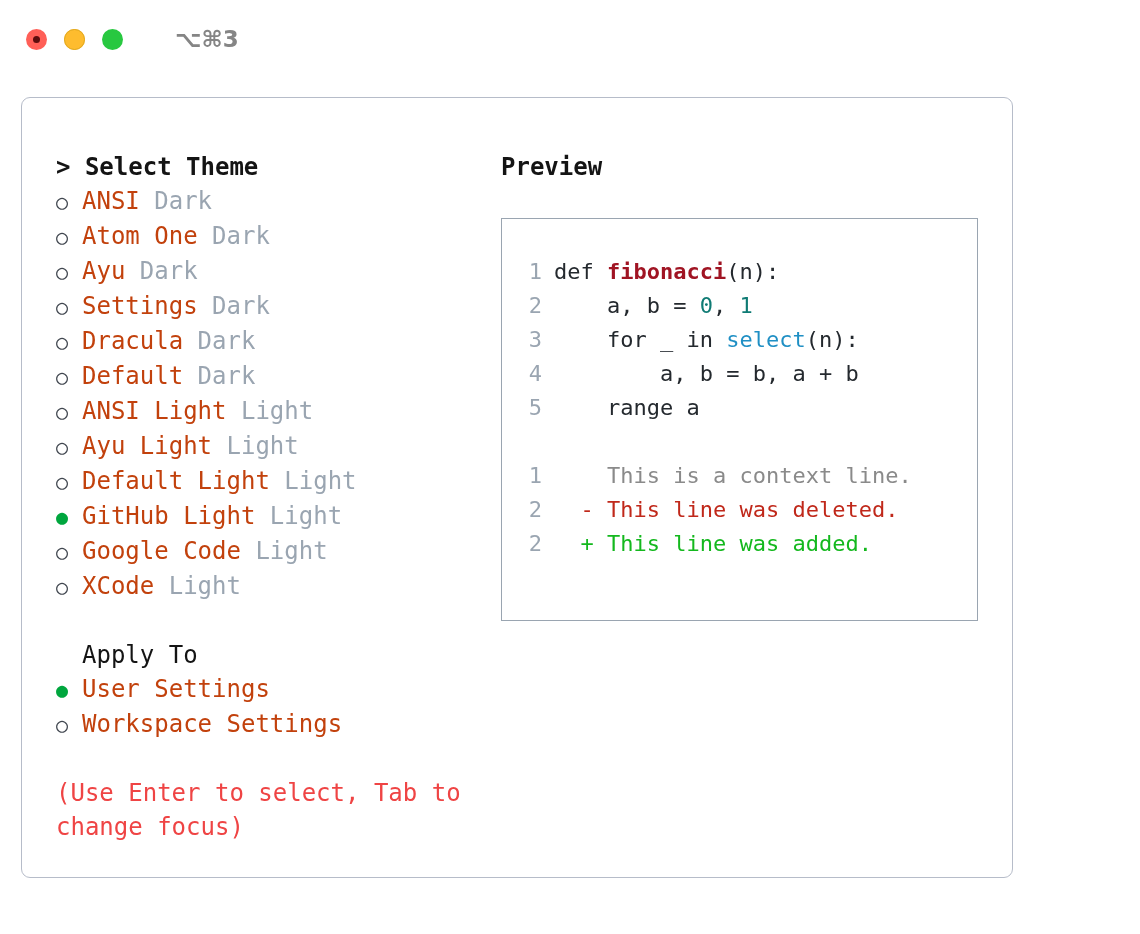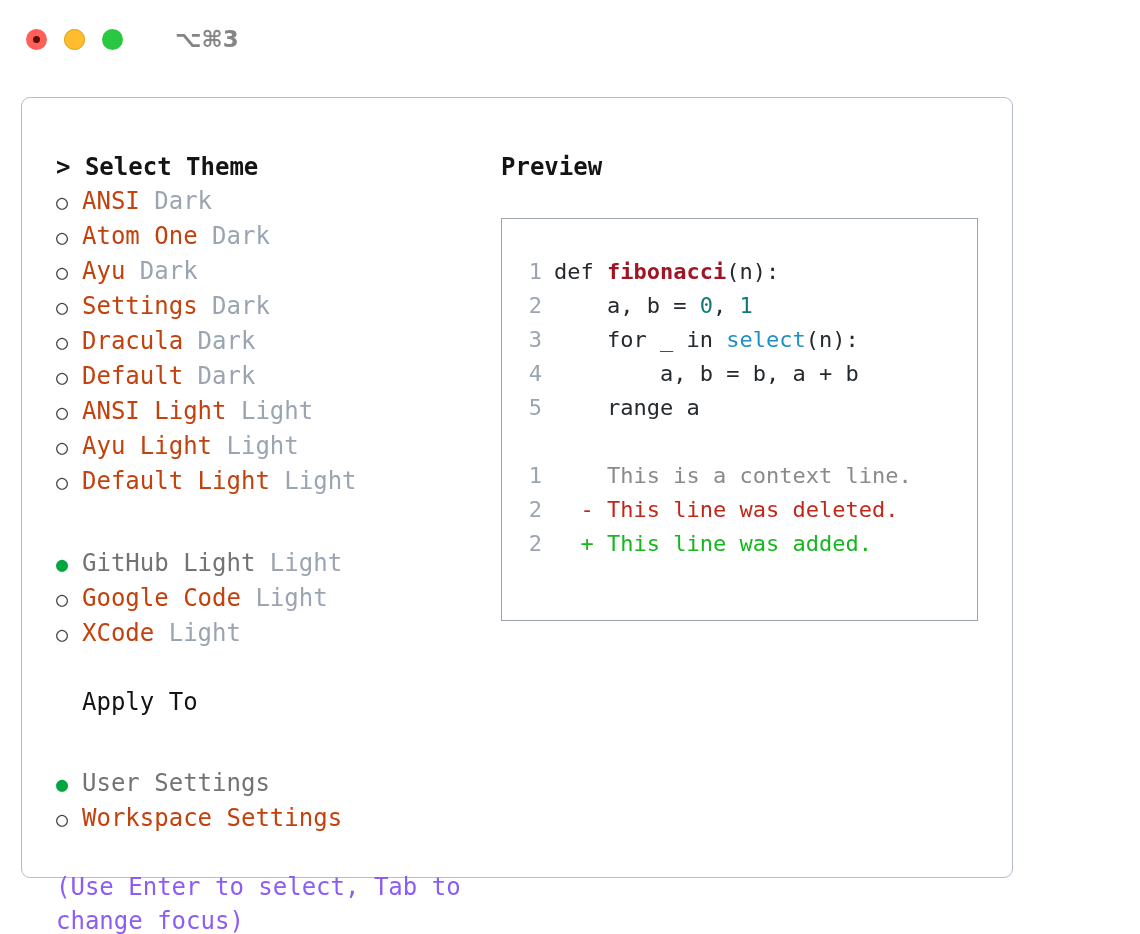--- a/index.html
+++ b/index.html
@@ -111,33 +111,33 @@
   }
   .marker {
     width: 26px;
     flex: 0 0 26px;
     color: #40464f;
     font-size: 20px;
     line-height: 34px;
   }
   .marker.sel { color: #00a63e; }
   .label { color: #c2410c; }
-  .label.sel { color: #737373; margin-top: 47px; }
+  .label.sel { color: #c2410c; }
   .badge { color: #9aa5b1; }
   .gap-sm { height: 34px; }
   .apply-head {
     font-size: 24px;
     color: #141414;
     line-height: 34px;
     padding-left: 26px;
     white-space: pre;
   }
   .hint {
     font-size: 24px;
-    color: #8b5cf6;
+    color: #ef4444;
     line-height: 34px;
     width: 410px;
     margin-top: 34px;
     white-space: normal;
   }
   
   .right-col {
     position: absolute;
     left: 479px;
     top: 52px;

